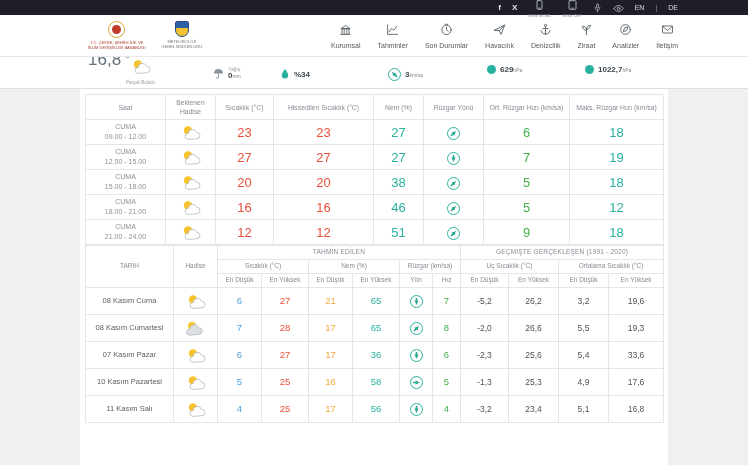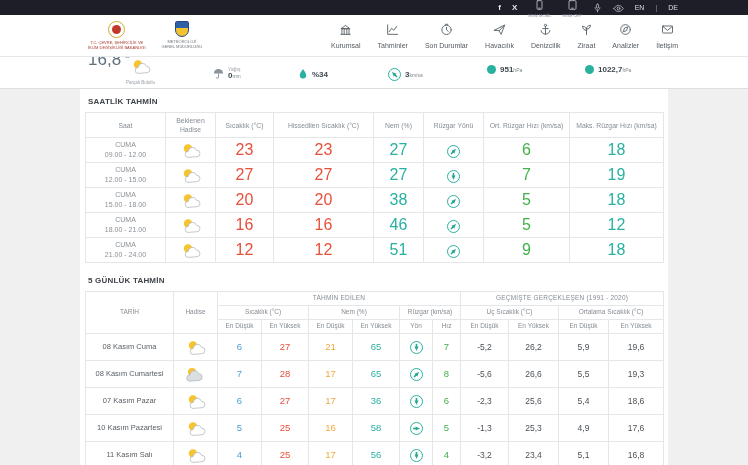--- a/index.html
+++ b/index.html
@@ -49,21 +49,21 @@
 
 table.t{border-collapse:collapse;background:#fff;table-layout:fixed;width:578px}
 .t th,.t td{border:1px solid #e5e6e8;text-align:center;vertical-align:middle;overflow:hidden}
 .t th{font-weight:normal;color:#858d95;font-size:6.8px;padding:3px 2px;white-space:pre-line;line-height:1.35}
 .t-hourly td{height:25px}
 .t-daily td{height:27px}
 .t-daily th{font-size:6.5px;padding:2px 1px}
 .g-head{font-size:6.8px;letter-spacing:.2px}
 .m-min{color:#4a9fd8}
 .m-max{color:#e8503a}
-.val{font-size:16px}
+.val{font-size:13px}
 .dval{font-size:9.5px}
 .pval{font-size:8.5px;color:#4c5258}
 .d-date{font-size:7.5px;color:#5a6066}
 .saat-day,.saat-time{font-size:7px;color:#8a9097;line-height:1.45}
 .c-red{color:#e8503a}.c-teal{color:#29b1a0}.c-green{color:#43b04a}.c-blue{color:#4a9fd8}.c-orange{color:#f0a93c}
 .wind-circle{display:inline-flex;width:13px;height:13px;border:1px solid #29b1a0;border-radius:50%;align-items:center;justify-content:center;vertical-align:middle}
 .wind-circle svg,.t svg{vertical-align:middle}
 </style>
 </head>
 <body>
@@ -189,46 +189,45 @@
     <div class="cur-item" style="left:213px">
       <span><svg width="11" height="11" viewBox="0 0 12 12">
             <path d="M1 6a5 5 0 0110 0z" fill="#8a939b"></path>
             <path d="M6 6v4a1.2 1.2 0 01-2.4 0" stroke="#8a939b" fill="none" stroke-width="1"></path>
           </svg></span>
       <div class="cur-text">
         <span class="cur-label">Yağış</span>
         <span class="cur-value"><b>0</b><i>mm</i></span>
       </div>
     </div>
-    <div class="cur-item" style="left:298px">
+    <div class="cur-item" style="left:280px">
       <span><svg width="10" height="11" viewBox="0 0 10 11">
             <path d="M5 1C3 4 1.8 5.6 1.8 7.2a3.2 3.2 0 006.4 0C8.2 5.6 7 4 5 1z" fill="#29b1a0"></path>
           </svg></span>
       <span class="cur-value">%34</span>
     </div>
     <div class="cur-item" style="left:388px">
       <span><span class="wind-circle">
             <svg width="9" height="9" viewBox="0 0 10 10" style="transform:rotate(315deg)">
               <path d="M5 1.1L7.3 6H5.9v2.9H4.1V6H2.7z" fill="#2aa896"></path>
             </svg>
           </span></span>
       <span class="cur-value"><b>3</b><i>km/sa</i></span>
     </div>
     <div class="cur-item" style="left:487px">
       <span class="p-dot"></span>
-      <span class="cur-value"><b>951</b><i>hPa</i></span>
+      <span class="cur-value"><b>629</b><i>hPa</i></span>
     </div>
     <div class="cur-item" style="left:585px">
       <span class="p-dot"></span>
       <span class="cur-value"><b>1022,7</b><i>hPa</i></span>
     </div>
   </div>
 
   <div class="content">
-    <div class="section-title">SAATLİK TAHMİN</div>
     <table class="t t-hourly">
         <colgroup>
           <col style="width:80px">
           <col style="width:50px">
           <col style="width:58px">
           <col style="width:100px">
           <col style="width:50px">
           <col style="width:60px">
           <col style="width:86px">
           <col style="width:94px">
@@ -343,21 +342,20 @@
                 <svg width="9" height="9" viewBox="0 0 10 10" style="transform:rotate(45deg)">
                   <path d="M5 1.1L7.3 6H5.9v2.9H4.1V6H2.7z" fill="#2aa896"></path>
                 </svg>
               </span></td>
             <td class="val c-green">9</td>
             <td class="val c-teal">18</td>
           </tr>
         </tbody>
       </table>
 
-    <div class="section-title second">5 GÜNLÜK TAHMİN</div>
     <table class="t t-daily">
         <colgroup>
           <col style="width:88px">
           <col style="width:44px">
           <col style="width:44px">
           <col style="width:47px">
           <col style="width:44px">
           <col style="width:47px">
           <col style="width:33px">
           <col style="width:28px">
@@ -405,40 +403,40 @@
             <td class="dval c-orange">21</td>
             <td class="dval c-teal">65</td>
             <td><span class="wind-circle">
                 <svg width="9" height="9" viewBox="0 0 10 10" style="transform:rotate(180deg)">
                   <path d="M5 1.1L7.3 6H5.9v2.9H4.1V6H2.7z" fill="#2aa896"></path>
                 </svg>
               </span></td>
             <td class="dval c-green">7</td>
             <td class="pval">-5,2</td>
             <td class="pval">26,2</td>
-            <td class="pval">5,9</td>
+            <td class="pval">3,2</td>
             <td class="pval">19,6</td>
           </tr>
           <tr>
             <td class="d-date">08 Kasım Cumartesi</td>
             <td><svg width="24" height="17" viewBox="0 0 24 17">
                 <circle cx="8" cy="6" r="4" fill="#f7c32e"></circle>
                 <path d="M5.6 15.2a3.1 3.1 0 01.4-6.2 4.4 4.4 0 018.6-1.2 3.3 3.3 0 11.6 6.6z" fill="#dcdfe2" stroke="#b5babf" stroke-width="0.8"></path>
               </svg></td>
             <td class="dval c-blue">7</td>
             <td class="dval c-red">28</td>
             <td class="dval c-orange">17</td>
             <td class="dval c-teal">65</td>
             <td><span class="wind-circle">
                 <svg width="9" height="9" viewBox="0 0 10 10" style="transform:rotate(45deg)">
                   <path d="M5 1.1L7.3 6H5.9v2.9H4.1V6H2.7z" fill="#2aa896"></path>
                 </svg>
               </span></td>
             <td class="dval c-green">8</td>
-            <td class="pval">-5,6</td>
+            <td class="pval">-2,0</td>
             <td class="pval">26,6</td>
             <td class="pval">5,5</td>
             <td class="pval">19,3</td>
           </tr>
           <tr>
             <td class="d-date">07 Kasım Pazar</td>
             <td><svg width="24" height="17" viewBox="0 0 24 17">
                 <circle cx="9" cy="6.5" r="4.2" fill="#f7c32e"></circle>
                 <path d="M9 15.4a3 3 0 01.3-6 4.2 4.2 0 018.2-1.1 3.2 3.2 0 11.5 6.4z" fill="#ffffff" stroke="#b5babf" stroke-width="0.8"></path>
               </svg></td>
@@ -448,21 +446,21 @@
             <td class="dval c-teal">36</td>
             <td><span class="wind-circle">
                 <svg width="9" height="9" viewBox="0 0 10 10" style="transform:rotate(180deg)">
                   <path d="M5 1.1L7.3 6H5.9v2.9H4.1V6H2.7z" fill="#2aa896"></path>
                 </svg>
               </span></td>
             <td class="dval c-green">6</td>
             <td class="pval">-2,3</td>
             <td class="pval">25,6</td>
             <td class="pval">5,4</td>
-            <td class="pval">18,6</td>
+            <td class="pval">33,6</td>
           </tr>
           <tr>
             <td class="d-date">10 Kasım Pazartesi</td>
             <td><svg width="24" height="17" viewBox="0 0 24 17">
                 <circle cx="9" cy="6.5" r="4.2" fill="#f7c32e"></circle>
                 <path d="M9 15.4a3 3 0 01.3-6 4.2 4.2 0 018.2-1.1 3.2 3.2 0 11.5 6.4z" fill="#ffffff" stroke="#b5babf" stroke-width="0.8"></path>
               </svg></td>
             <td class="dval c-blue">5</td>
             <td class="dval c-red">25</td>
             <td class="dval c-orange">16</td>

